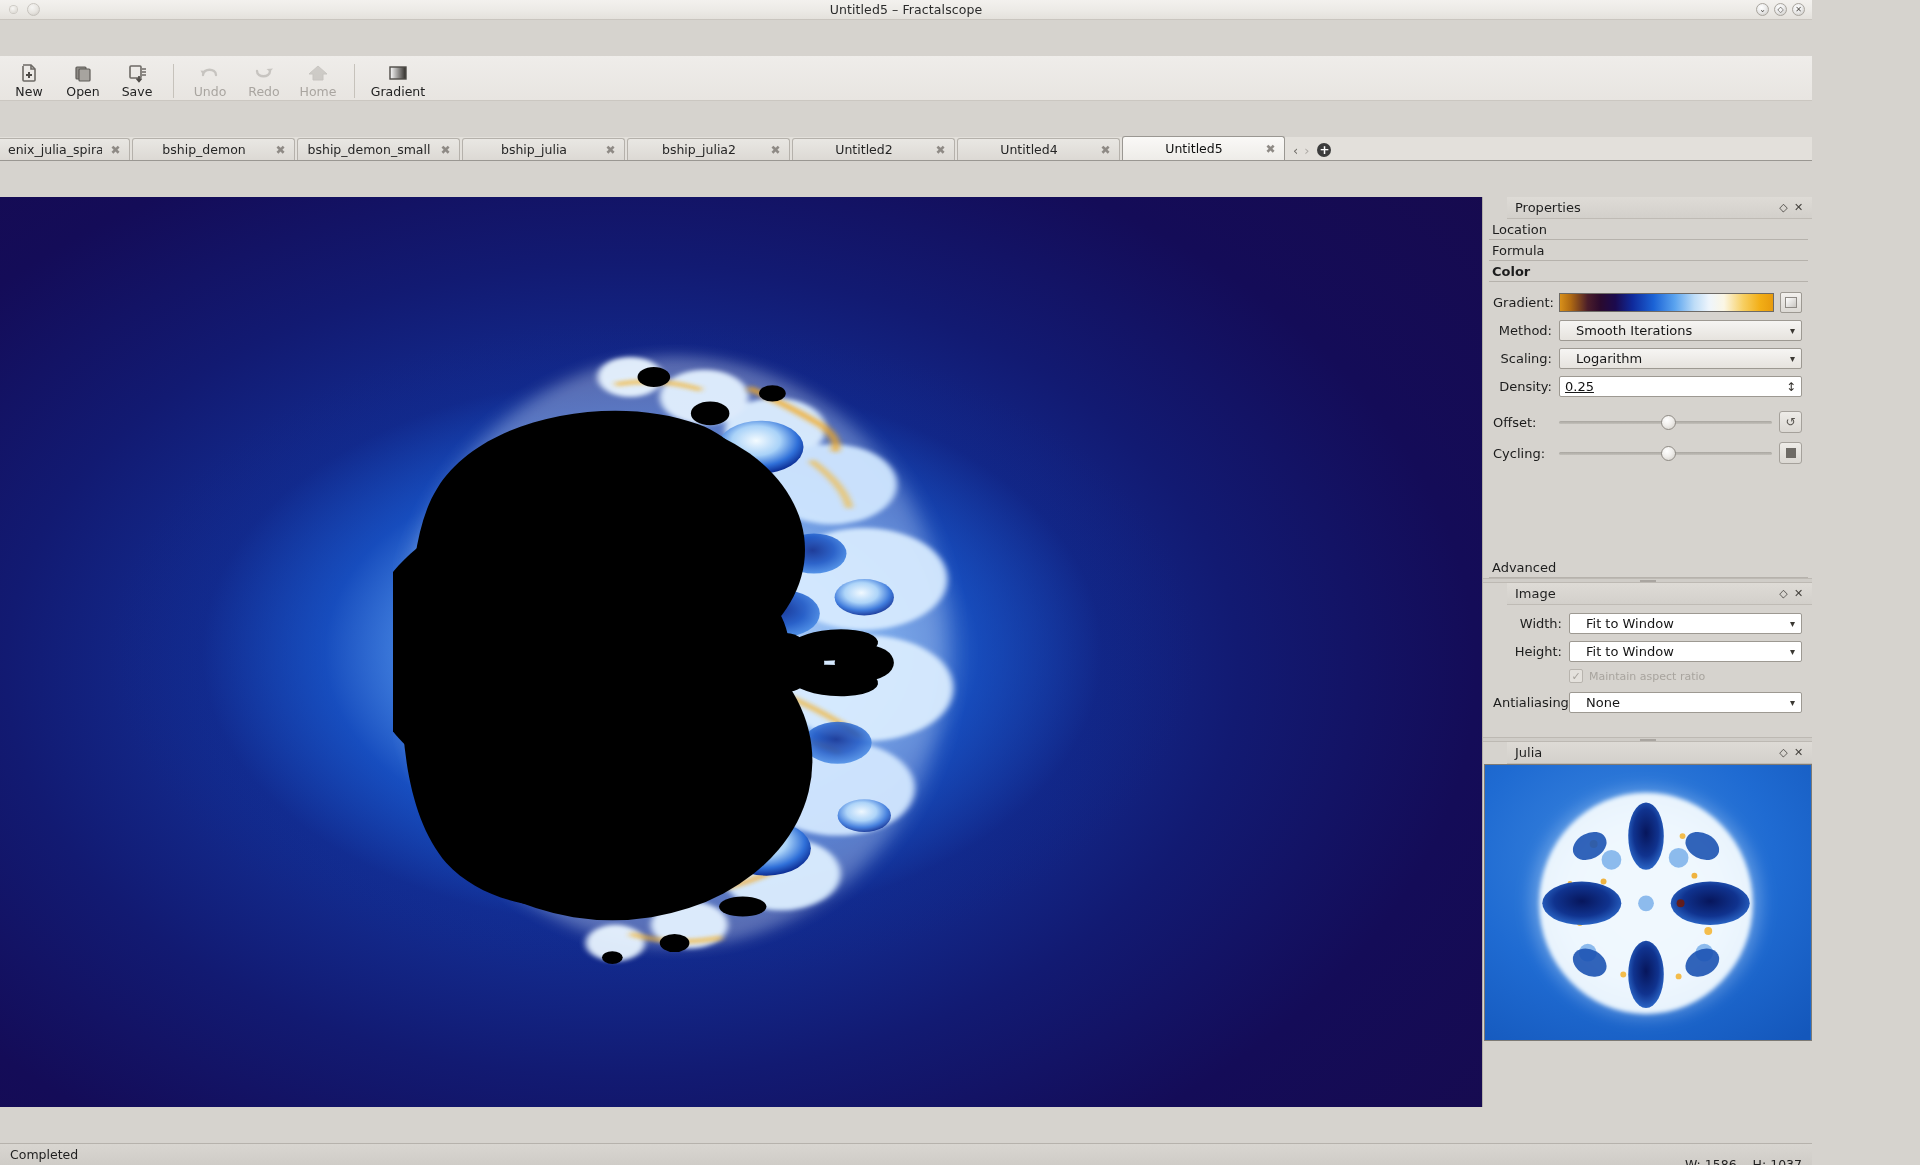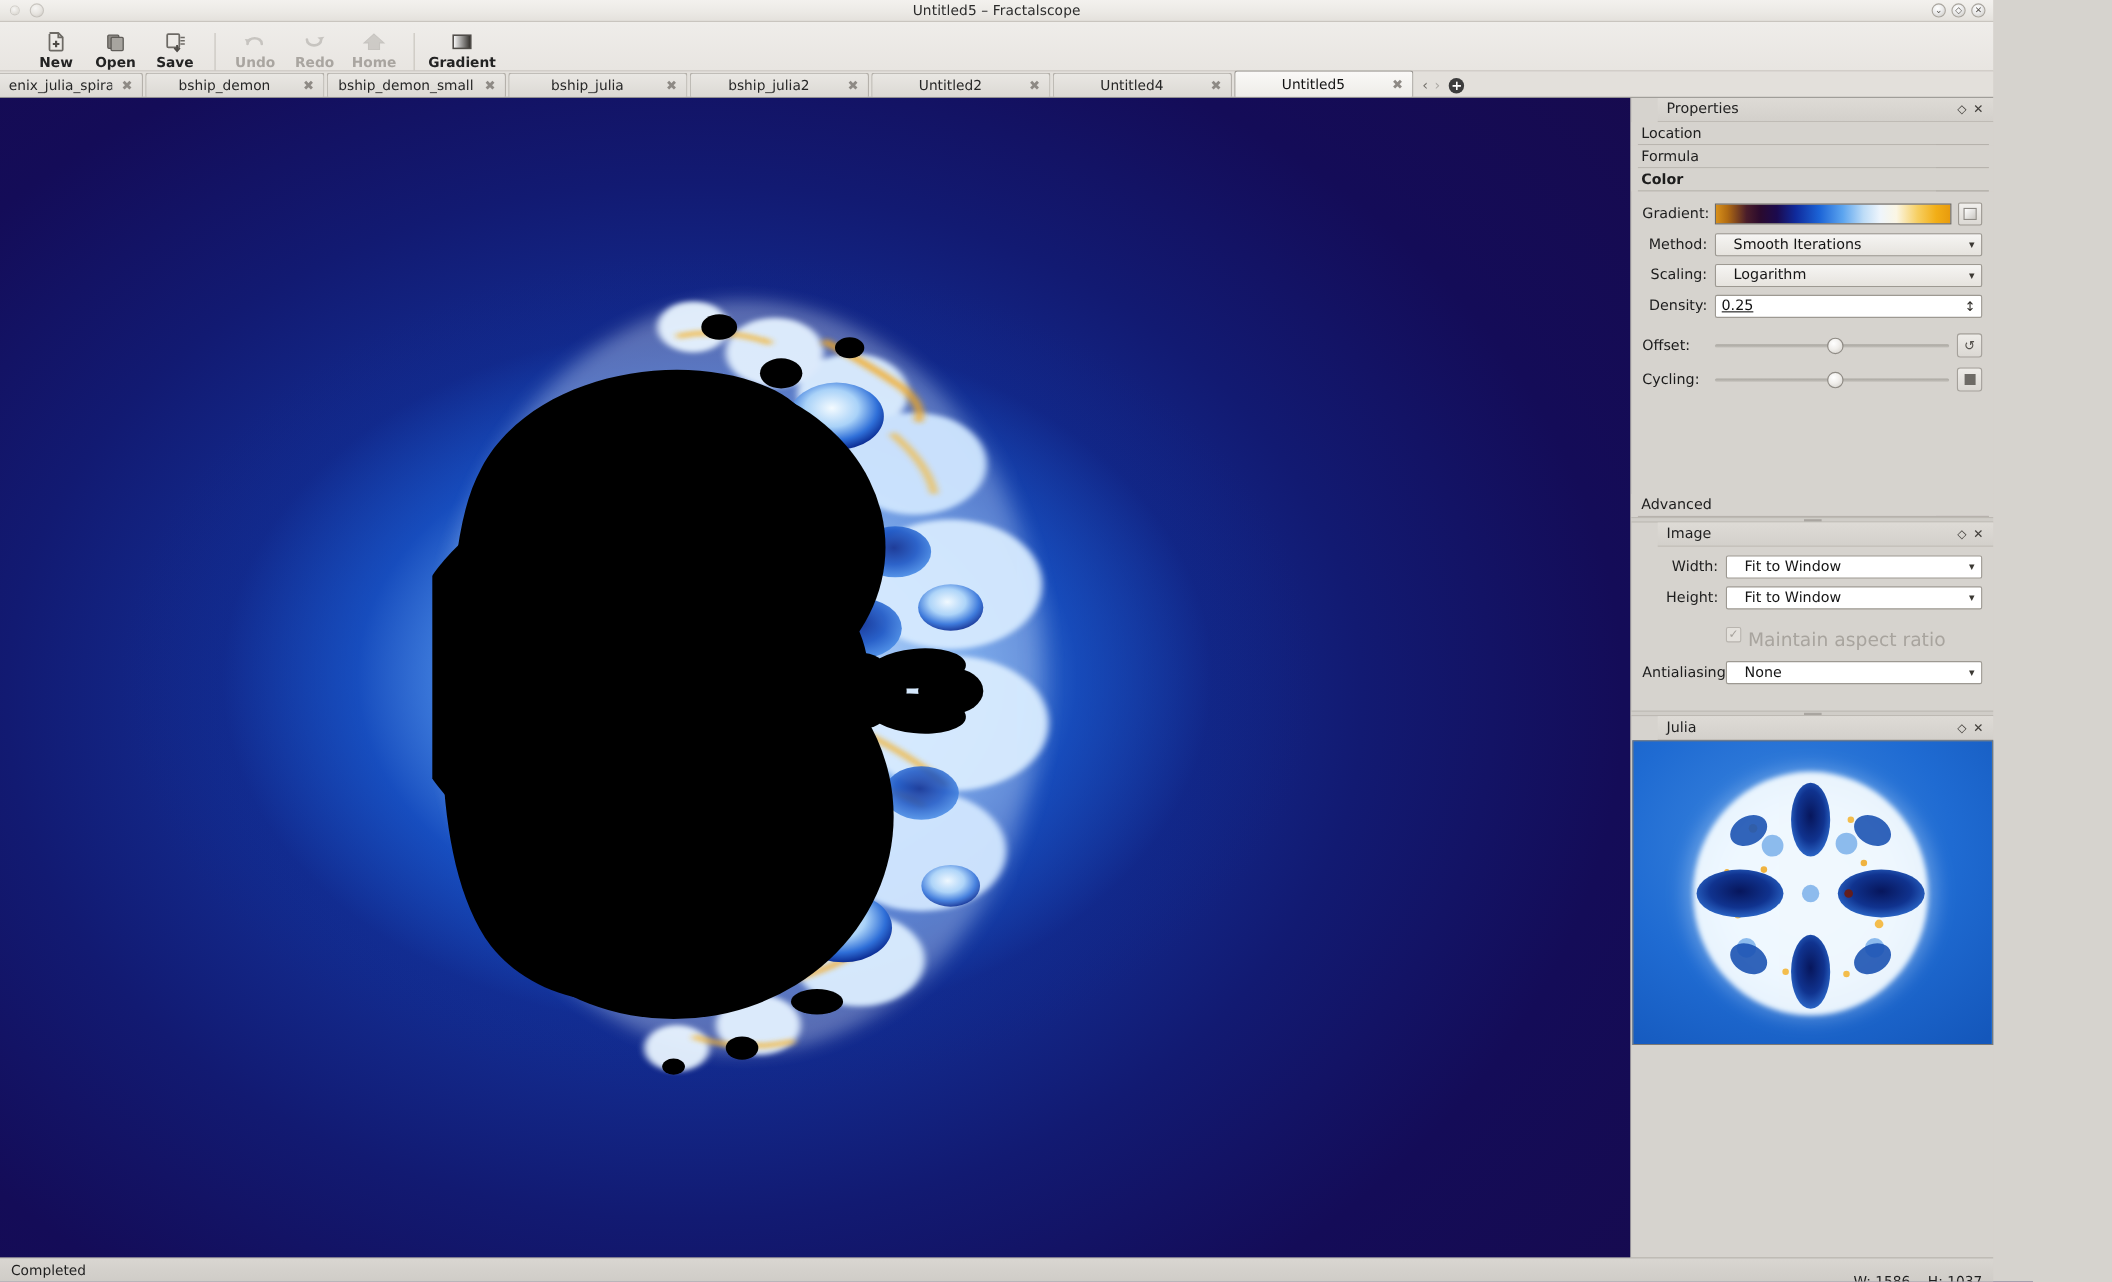--- a/index.html
+++ b/index.html
@@ -7,21 +7,21 @@
   html, body {
     margin: 0; padding: 0;
     width: 1920px; height: 1165px;
     overflow: hidden;
     font-family: "DejaVu Sans", "Liberation Sans", sans-serif;
     font-size: 13px;
     background: #d6d3ce;
     color: #1a1a1a;
     -webkit-font-smoothing: antialiased;
   }
-  .app { width: 1812px; height: 1165px; display: flex; flex-direction: column; background:#d6d3ce; }
+  .app { width: 1812px; height: 1165px; display: flex; flex-direction: column; background:#d6d3ce;gap:36px; }
 
   
   .titlebar {
     height: 20px; flex: none; position: relative;
     background: linear-gradient(180deg,#f3f1ee 0%, #eceae6 55%, #e4e1dc 100%);
     border-bottom: 1px solid #c9c5bf;
     display: flex; align-items: center;
   }
   .tb-left { display: flex; align-items: center; gap: 6px; padding-left: 6px; }
   .tb-ico { width: 15px; height: 15px; display:inline-block; position: relative; opacity:.55; }
@@ -61,25 +61,24 @@
     height: 18px; flex:none; display:flex; align-items:center;
     background: #eeece8;
     padding-left: 4px; gap: 0px;
   }
   .menu-item {
     padding: 1px 9px; font-size: 13px; color:#1d1d1d; cursor:pointer; line-height:16px;
   }
 
   
   .toolbar {
-    height: 45px; flex:none; display:flex; align-items:flex-end;
+    height: 45px; flex:none; display:flex; align-items:center;
     background: linear-gradient(180deg,#efedea 0%, #e8e5e1 100%);
-    padding: 2px 6px 0 24px;
+    padding: 2px 6px 0 2px;
     border-bottom: 1px solid #cbc7c1;
-    font-weight: bold;
   }
   .tool {
     width: 54px; display:flex; flex-direction:column; align-items:center;
     padding-top:2px; cursor:pointer; user-select:none;
   }
   .tool .glyph { height:22px; display:flex; align-items:center; justify-content:center; }
   .tool .lbl { font-size:12.5px; color:#232323; margin-top:1px; line-height:14px;}
   .tool.disabled .lbl { color:#a9a5a0; }
   .tool.disabled .glyph { opacity:.45; }
   .tsep { width:1px; height:34px; background:#c6c2bb; margin:4px 9px 0 9px; }
@@ -235,21 +234,21 @@
     color:#56534e; font-size:12px;
   }
   .sbtn .square { width:10px;height:10px;background:#6e6b66; }
 
   .chk-row { display:flex; align-items:center; margin:2px 0 9px 76px; }
   .chk {
     width:14px;height:14px;border:1px solid #b8b4ae;border-radius:2px;
     background:#e4e1dc; display:flex;align-items:center;justify-content:center;
     font-size:11px;color:#a6a29c; margin-right:6px;
   }
-  .chk-lbl { font-size:17px; color:#a8a49e;margin-top:11px; }
+  .chk-lbl { font-size:11px; color:#a8a49e; }
 
   .filler { flex:1; background:#d6d3ce; }
   .dock-split { height:5px; background:#d0cdc8; border-top:1px solid #bdb9b3; border-bottom:1px solid #bdb9b3;
                 display:flex; align-items:center; justify-content:center; cursor:ns-resize;}
   .dock-split .grip { width:16px; height:2px; background:#a9a5a0; }
 
   .julia-panel { flex:none; display:flex; flex-direction:column; }
   .julia-view {
     width:328px; height:277px; border:1px solid #7d7a75; margin:0 auto;
     background:#1b68cf; position:relative; overflow:hidden;

